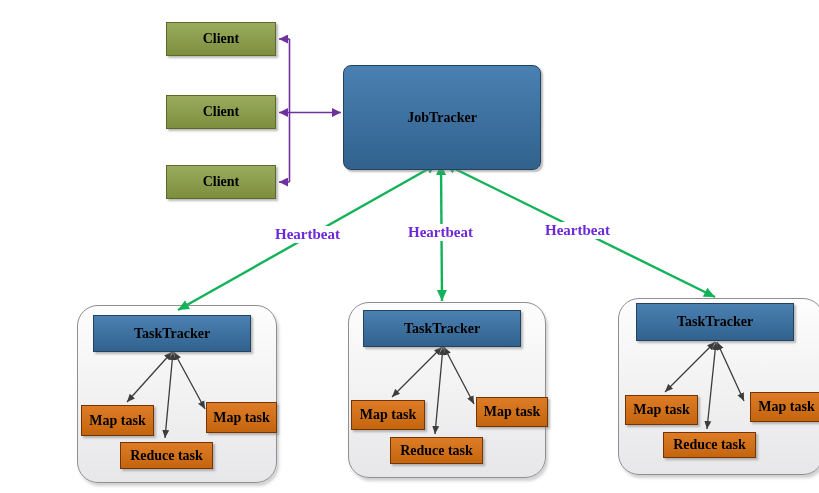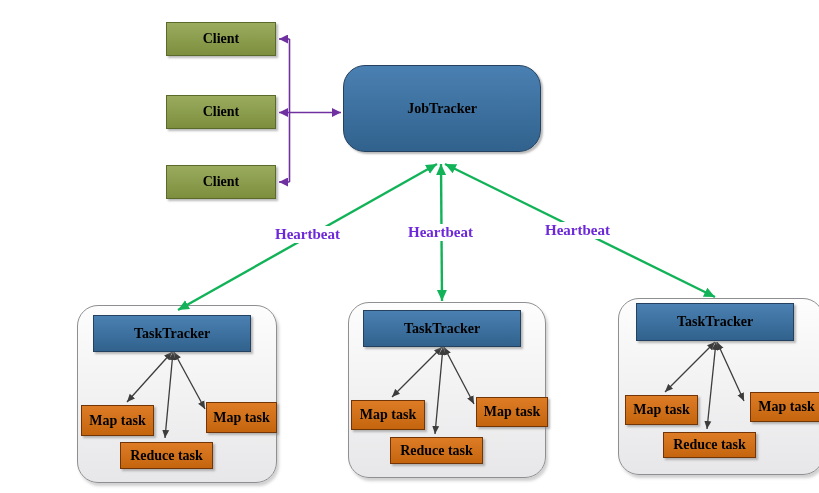--- a/index.html
+++ b/index.html
@@ -14,21 +14,21 @@
     font-weight:bold;color:#000;box-sizing:border-box;z-index:3;
     box-shadow:2px 2px 2px rgba(130,130,130,0.55);
   }
   .client{
     width:110px;height:34px;left:138px;
     background:linear-gradient(#9aab5e,#7d8f3e);
     border:1.4px solid #5a6a2b;font-size:14px;
   }
   .client.c1{top:22px;} .client.c2{top:95px;} .client.c3{top:165px;}
   .jobtracker{
-    left:315px;top:65px;width:198px;height:87px;border-radius:22px;
+    left:315px;top:65px;width:198px;height:105px;border-radius:8px;
     background:linear-gradient(#4a80b2,#31628d);
     border:1.6px solid #24415f;font-size:14px;
   }
   .group{
     position:absolute;z-index:1;border-radius:21px;box-sizing:border-box;
     background:linear-gradient(#fdfdfd,#e7e7e9);
     border:1.2px solid #8f8f92;
     box-shadow:2px 3px 3px rgba(150,150,150,0.45);
   }
   .group.g1{left:49px;top:305px;width:200px;height:178px;}

